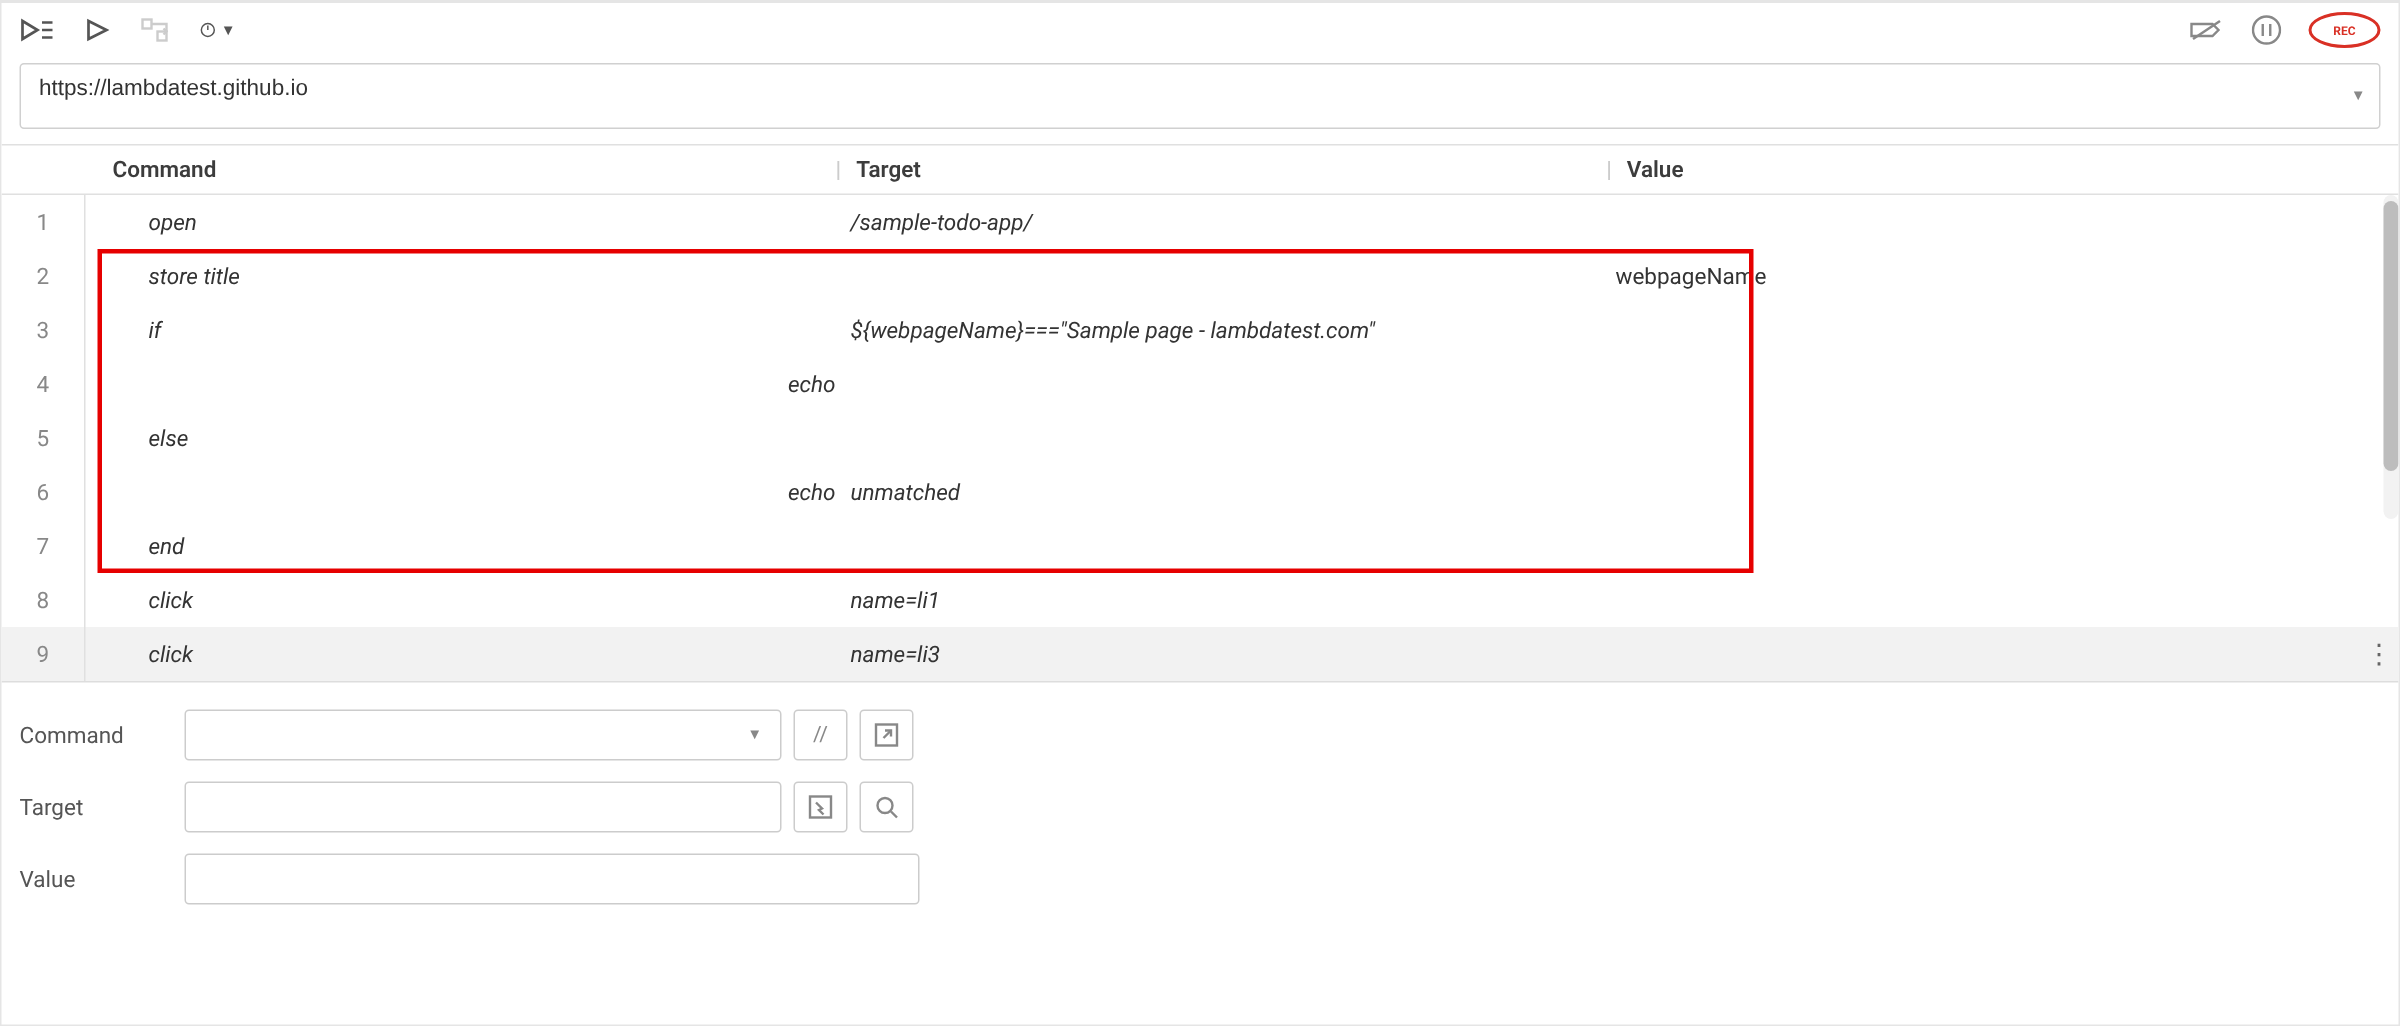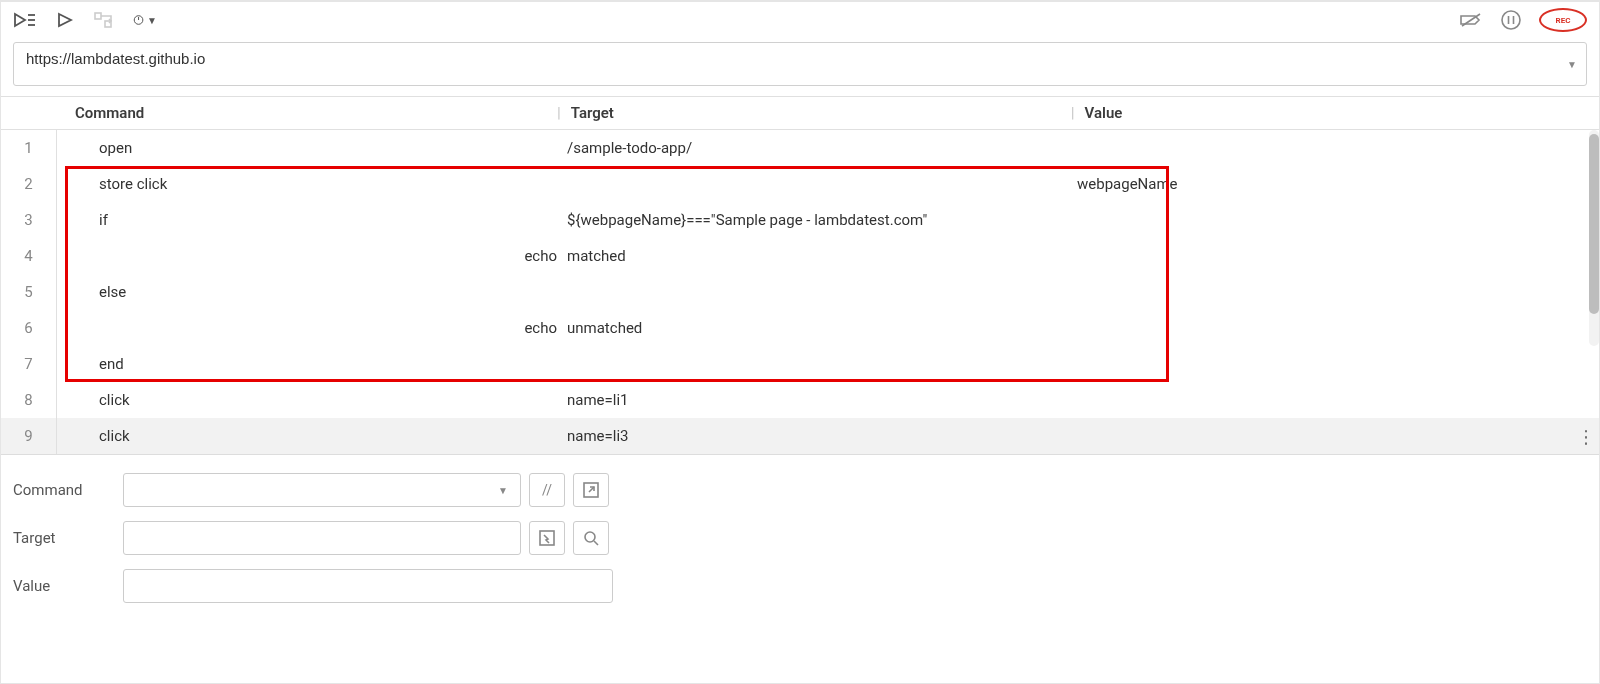--- a/index.html
+++ b/index.html
@@ -92,24 +92,25 @@
   .grid-row .col-num {
     color: #888;
     font-size: 15px;
     border-right: 1px solid #e0e0e0;
     height: 100%;
     display: flex;
     align-items: center;
     justify-content: center;
   }
   .grid-row .col-cmd {
+    font-style: italic;
     color: #333;
     padding-left: 42px;
   }
-  .grid-row .col-target { color: #333; }
+  .grid-row .col-target { color: #333; font-style: italic; }
   .grid-row .col-value { color: #333; }
   .grid-row .indent-1 { padding-left: 58px; text-align: right; }
   .row-menu { width: 22px; text-align: center; color: #666; font-size: 18px; padding-right: 12px; }
   .highlight-box {
     position: absolute;
     border: 3px solid #e60000;
     pointer-events: none;
     left: 64px;
     top: 36px;
     width: 1104px;
@@ -251,39 +252,38 @@
 <div class="grid-row">
       <div class="col-num">1</div>
       <div class="col-cmd">open</div>
       <span class="col-resizer"> </span>
       <div class="col-target">/sample-todo-app/</div>
       <span class="col-resizer"> </span>
       <div class="col-value"></div>
     </div>
     <div class="grid-row">
       <div class="col-num">2</div>
-      <div class="col-cmd">store click</div>
+      <div class="col-cmd">store title</div>
       <span class="col-resizer"> </span>
       <div class="col-target"></div>
       <span class="col-resizer"> </span>
       <div class="col-value">webpageName</div>
     </div>
     <div class="grid-row">
       <div class="col-num">3</div>
       <div class="col-cmd">if</div>
       <span class="col-resizer"> </span>
       <div class="col-target">${webpageName}==="Sample page - lambdatest.com"</div>
       <span class="col-resizer"> </span>
       <div class="col-value"></div>
     </div>
     <div class="grid-row">
       <div class="col-num">4</div>
       <div class="col-cmd indent-1">echo</div>
       <span class="col-resizer"> </span>
-      <div class="col-target">matched</div>
       <span class="col-resizer"> </span>
       <div class="col-value"></div>
     </div>
     <div class="grid-row">
       <div class="col-num">5</div>
       <div class="col-cmd">else</div>
       <span class="col-resizer"> </span>
       <div class="col-target"></div>
       <span class="col-resizer"> </span>
       <div class="col-value"></div>

